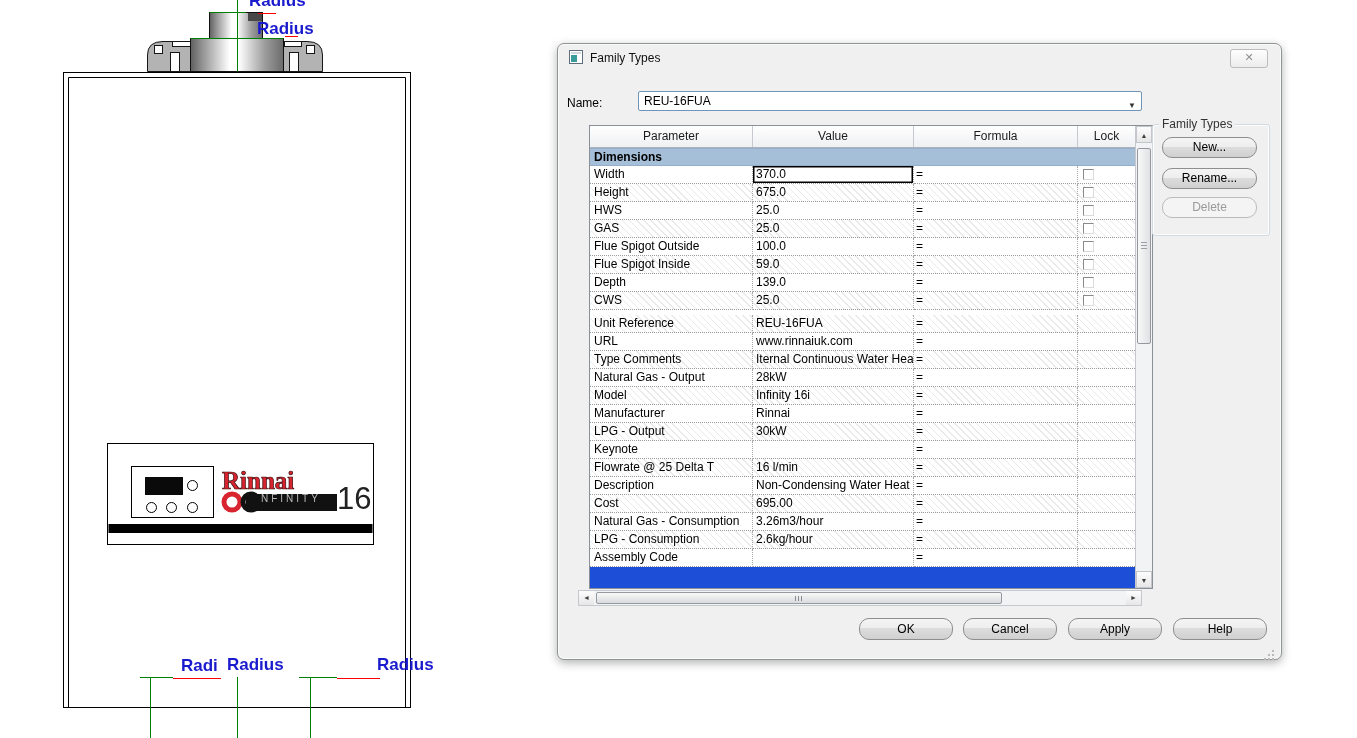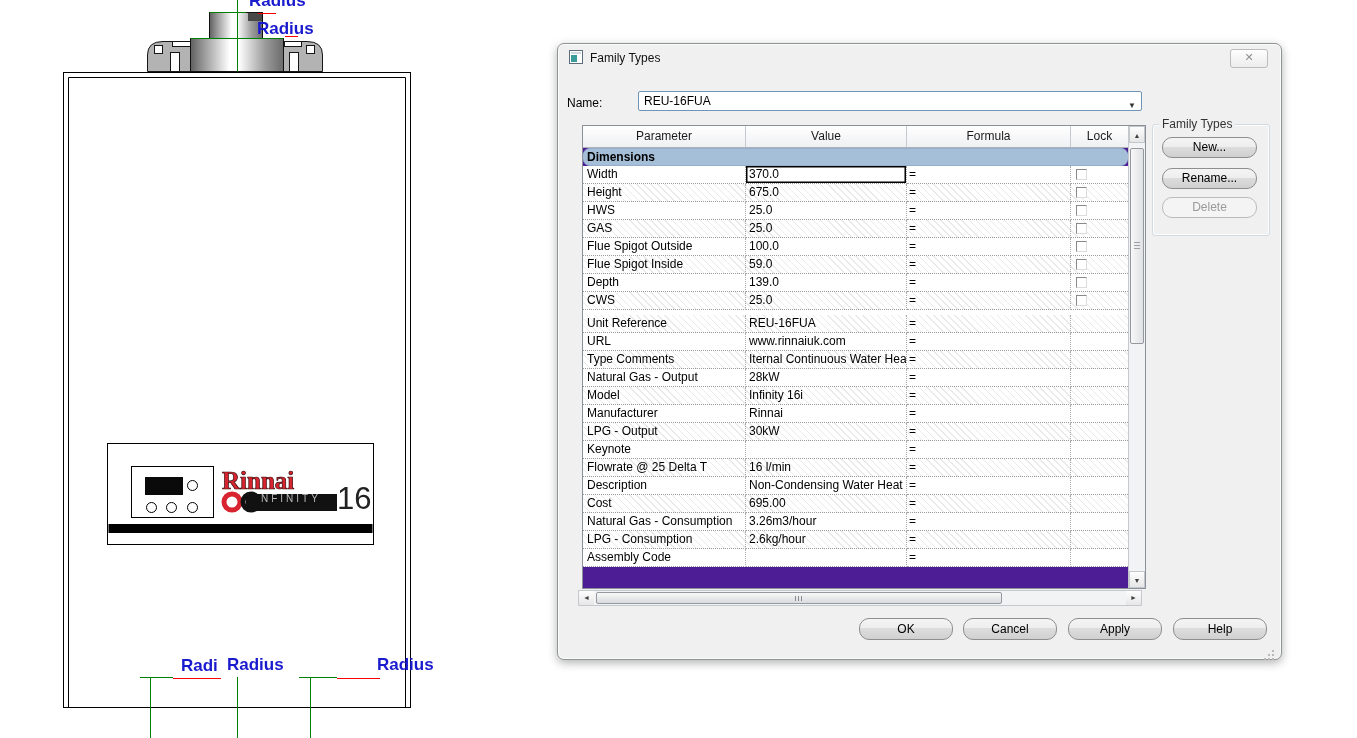--- a/index.html
+++ b/index.html
@@ -22,27 +22,27 @@
   .title-icon i{position:absolute;left:1px;top:4px;width:6px;height:7px;background:#3a9b9b;}
   .title-icon b{position:absolute;left:1px;top:1px;right:1px;height:2px;background:#cfd8df;}
   .title-text{position:absolute;left:32px;top:7px;font-size:12px;color:#111;}
   .close-btn{position:absolute;right:13px;top:5px;width:36px;height:17px;border:1px solid #bcbcbc;border-radius:3px;
     background:linear-gradient(#fefefe,#ececec);text-align:center;line-height:15px;font-size:11px;font-weight:bold;color:#8e8e8e;cursor:default;}
   .name-label{position:absolute;left:9px;top:52px;}
   .combo{position:absolute;left:80px;top:47px;width:504px;height:20px;background:#fff;border:1px solid #6f96b8;
     box-sizing:border-box;border-radius:2px;line-height:18px;padding-left:5px;}
   .combo-arrow{position:absolute;right:5px;top:5px;font-size:8px;color:#333;}
   
-  .tablebox{position:absolute;left:24px;top:81px;width:564px;height:464px;background:#4c1d95;border:1px solid #8a9097;box-sizing:border-box;}
+  .tablebox{position:absolute;left:31px;top:81px;width:564px;height:464px;background:#1d4ed8;border:1px solid #8a9097;box-sizing:border-box;}
   .grid{position:absolute;left:0;top:0;width:545px;height:100%;overflow:hidden;}
   .hdr{display:flex;height:22px;background:linear-gradient(#ffffff,#eff0f2);border-bottom:1px solid #aeb3b9;box-sizing:border-box;}
   .hc{box-sizing:border-box;border-right:1px solid #c6cace;text-align:center;line-height:21px;color:#1b1b1b;}
   .w-param{width:163px;} .w-value{width:161px;} .w-formula{width:164px;} .w-lock{width:57px;border-right:none;}
   .sec-row{height:18px;line-height:17px;background:#a6bfd9;font-weight:bold;padding-left:4px;
-    border-bottom:1px solid #93aecb;border-top:1px solid #93aecb;box-sizing:border-box;border-radius:7px;}
+    border-bottom:1px solid #93aecb;border-top:1px solid #93aecb;box-sizing:border-box;}
   .sec-gap{height:5px;background:#fff;}
   .p-row{display:flex;height:18px;background:#fff;}
   .p-row.hatch{background-image:repeating-linear-gradient(45deg, rgba(150,150,150,.20) 0px, rgba(150,150,150,.20) 1px, transparent 1px, transparent 5px);}
   .c{box-sizing:border-box;height:18px;line-height:17px;overflow:hidden;white-space:nowrap;
     border-right:1px dotted #a9a9a9;border-bottom:1px dotted #9c9c9c;}
   .c-param{width:163px;padding-left:4px;}
   .c-value{width:161px;padding-left:3px;}
   .c-value.focused{box-shadow:inset 0 0 0 1.5px #000;}
   .c-formula{width:164px;padding-left:2px;}
   .c-lock{width:57px;border-right:none;display:flex;align-items:center;}

